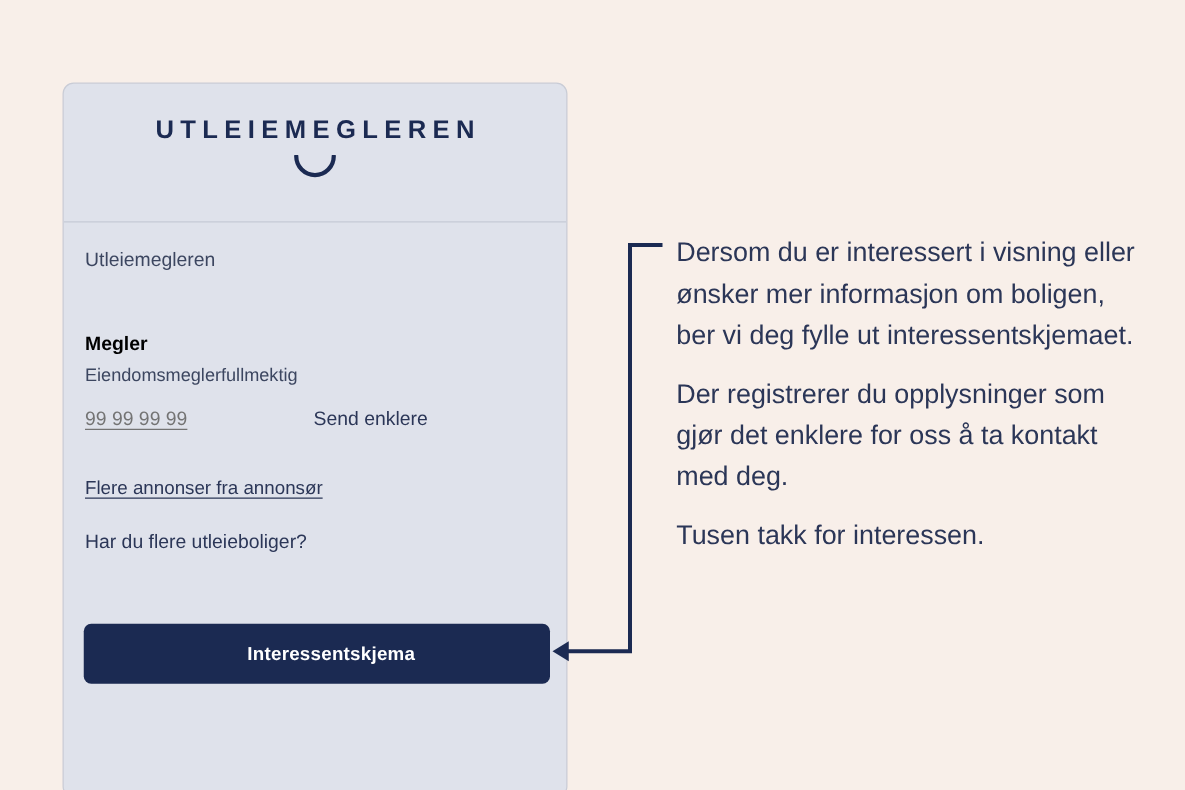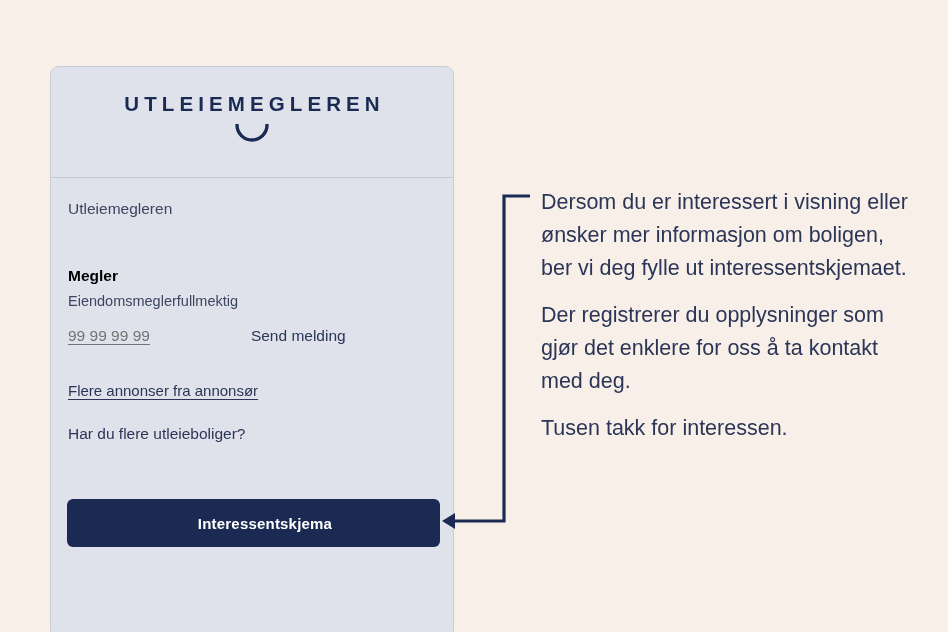--- a/index.html
+++ b/index.html
@@ -193,21 +193,21 @@
   <div class="card-body">
 
     <p class="company-name">Utleiemegleren</p>
 
     <div class="agent-block">
       <p class="agent-name">Megler</p>
       <p class="agent-role">Eiendomsmeglerfullmektig</p>
 
       <div class="contact-row">
         <span class="phone-link">99 99 99 99</span>
-        <span class="message-link">Send melding</span>
+        <span class="message-link">Send enklere</span>
       </div>
     </div>
 
     <div class="links-block">
       <span class="adv-link">Flere annonser fra annonsør</span>
       <span class="plain-link">Har du flere utleieboliger?</span>
     </div>
   </div>
 
   <button class="cta-button">Interessentskjema</button>

